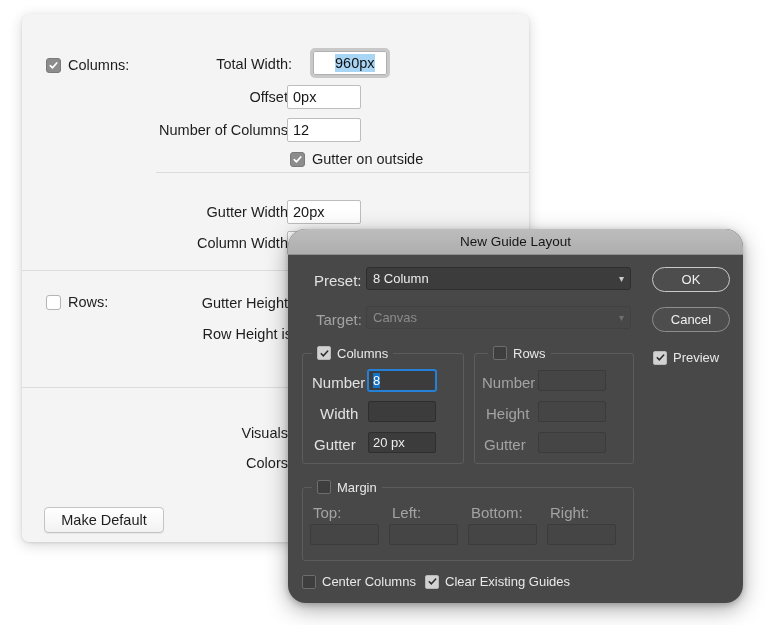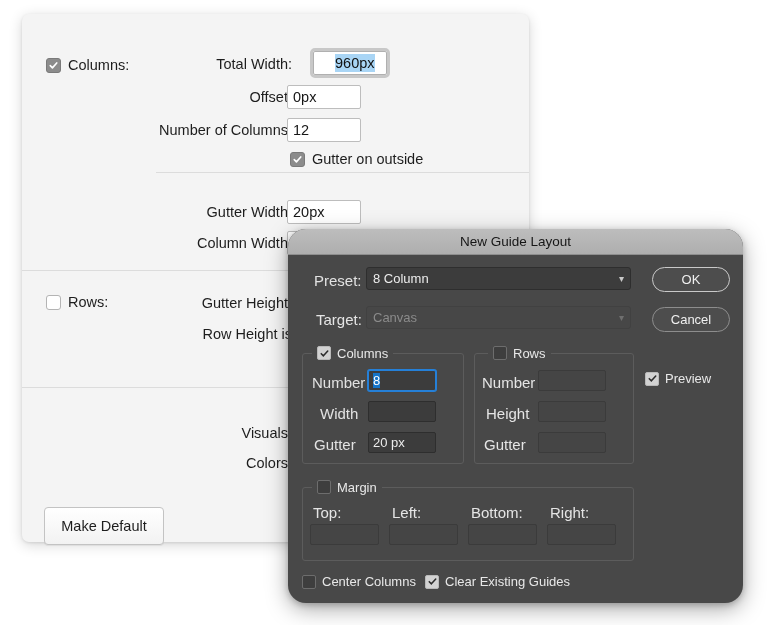--- a/index.html
+++ b/index.html
@@ -140,21 +140,21 @@
     color: #161616;
     font-weight: normal;
   }
   .dlabel {
     position: absolute;
     font-size: 15px;
     color: #e2e2e2;
     white-space: nowrap;
   }
   .dlabel.dim {
-    color: #e5e5e5;
+    color: #a3a3a3;
   }
   .dfield {
     position: absolute;
     box-sizing: border-box;
     background: #3c3c3c;
     border: 1px solid #2e2e2e;
     border-radius: 2px;
     height: 21px;
     font-size: 13px;
     color: #ececec;
@@ -343,21 +343,21 @@
     <div class="divider" style="left:0px; top:373px; width:507px;"></div>
 
     <div class="lrow" style="left:110px; top:411px; width:160px; justify-content:flex-end;">
       <span class="llabel">Visuals:</span>
     </div>
 
     <div class="lrow" style="left:110px; top:441px; width:160px; justify-content:flex-end;">
       <span class="llabel">Colors:</span>
     </div>
 
-    <div class="lbtn" style="position:absolute; left:22px; top:493px; width:120px; height:38px;">
+    <div class="lbtn" style="position:absolute; left:22px; top:493px; width:120px; height:26px;">
       <span>Make Default</span>
     </div>
 
   </div>
 
   <div id="dark-dialog">
 
     <div id="dark-titlebar">
       <span id="dark-title">New Guide Layout</span>
     </div>
@@ -373,21 +373,21 @@
       <span>Canvas</span>
       <span class="chev">▾</span>
     </div>
 
     <div class="dbtn primary" style="left:364px; top:38px; width:78px;">
       <span>OK</span>
     </div>
     <div class="dbtn" style="left:364px; top:78px; width:78px;">
       <span>Cancel</span>
     </div>
-    <div class="dcheck-row" style="left:357px; top:121px;margin-top:21px;">
+    <div class="dcheck-row" style="left:365px; top:121px;">
       <span class="dcheck on">
         <svg class="tick-d" viewBox="0 0 10 10">
           <path d="M1.4 5.2 L3.8 7.6 L8.6 2.2" fill="none" stroke="#2c2c2c" stroke-width="1.7" stroke-linecap="round" stroke-linejoin="round"></path>
         </svg>
       </span>
       <span class="dcheck-label">Preview</span>
     </div>
 
     <div class="group" style="left:14px; top:124px; width:162px; height:111px;"></div>
     <div class="group-title" style="left:24px; top:116px;">

